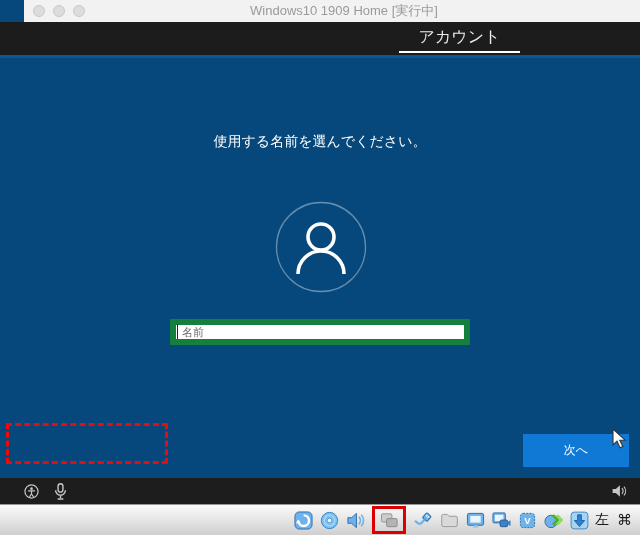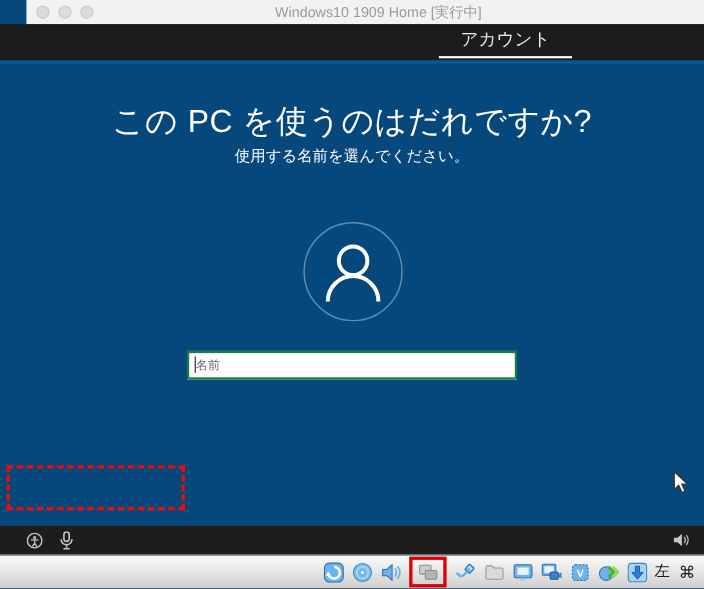--- a/index.html
+++ b/index.html
@@ -18,21 +18,21 @@
               line-height:30px; font-size:16px; color:#ececec; border-bottom:2px solid #ffffff; }
 
   
   .main { position:absolute; top:55px; left:0; width:640px; height:423px; background:#07487c; }
   .main::before { content:""; position:absolute; top:0; left:0; width:100%; height:3px; background:#0b5796; }
   .heading { position:absolute; top:36px; width:100%; text-align:center; color:#fff;
              font-size:29px; font-weight:300; letter-spacing:0.5px; }
   .subheading { position:absolute; top:78px; width:100%; text-align:center; color:#fff; font-size:14px; }
   .avatar { position:absolute; left:275px; top:146px; }
   .name-input { position:absolute; left:170px; top:264px; width:300px; height:26px;
-                border:2px solid #15803d; background:#fff; font-size:11px; color:#333;
+                border:6px solid #15803d; background:#fff; font-size:11px; color:#333;
                 padding:0 6px; outline:none; font-family:inherit; }
   .name-input::placeholder { color:#6b6b6b; opacity:1; }
   .caret { position:absolute; left:177px; top:269px; width:1px; height:15px; background:#222; }
   .dashed-box { position:absolute; left:6px; top:368px; width:162px; height:41px;
                 border:3px dashed #ee0a0a; }
   .next-btn { position:absolute; left:523px; top:379px; width:106px; height:33px;
               background:#0f79d5; border:none; color:#fff; font-size:12px; cursor:pointer;
               font-family:inherit; }
   .cursor { position:absolute; left:611px; top:373px; }
 
@@ -63,34 +63,34 @@
       <span class="light"></span>
     </div>
     <div class="win-title">Windows10 1909 Home [実行中]</div>
   </div>
 
   <div class="oobe-header">
     <div class="oobe-tab">アカウント</div>
   </div>
 
   <div class="main">
-    <div class="heading">この PC を使うのはだれですか?</div>
     <div class="subheading">使用する名前を選んでください。</div>
 
     <svg class="avatar" width="92" height="92" viewBox="0 0 92 92">
       <circle cx="46" cy="46" r="44.5" fill="none" stroke="rgba(255,255,255,0.38)" stroke-width="1.3"></circle>
       <circle cx="46" cy="36" r="13" fill="none" stroke="#ffffff" stroke-width="3.6"></circle>
       <path d="M23 73 a23 23 0 0 1 46 0" fill="none" stroke="#ffffff" stroke-width="3.6"></path>
     </svg>
 
     <input class="name-input" type="text" placeholder="名前" style="">
     <div class="caret"></div>
 
     <div class="dashed-box"></div>
 
+    <button class="next-btn">次へ</button>
 
     <svg class="cursor" width="17" height="22" viewBox="0 0 17 22">
       <path d="M2 1 L2 17 L6 13.2 L9 19.8 L11.8 18.5 L8.8 12.2 L14.2 12.2 Z" fill="#ffffff" stroke="#333333" stroke-width="1.1"></path>
     </svg>
   </div>
 
   <div class="oobe-footer">
     <div class="foot-left">
       <svg width="15" height="15" viewBox="0 0 24 24">
         <circle cx="12" cy="12" r="10.5" fill="none" stroke="#c6c6c6" stroke-width="2"></circle>

